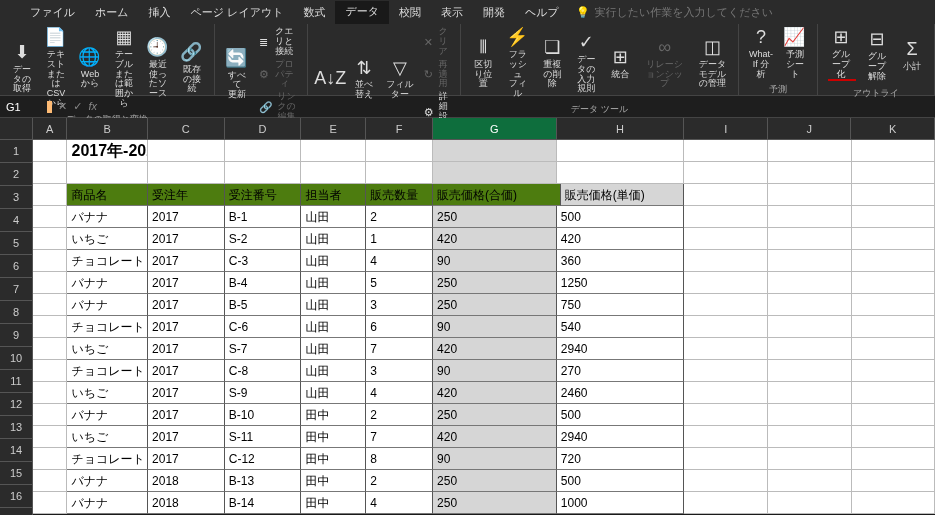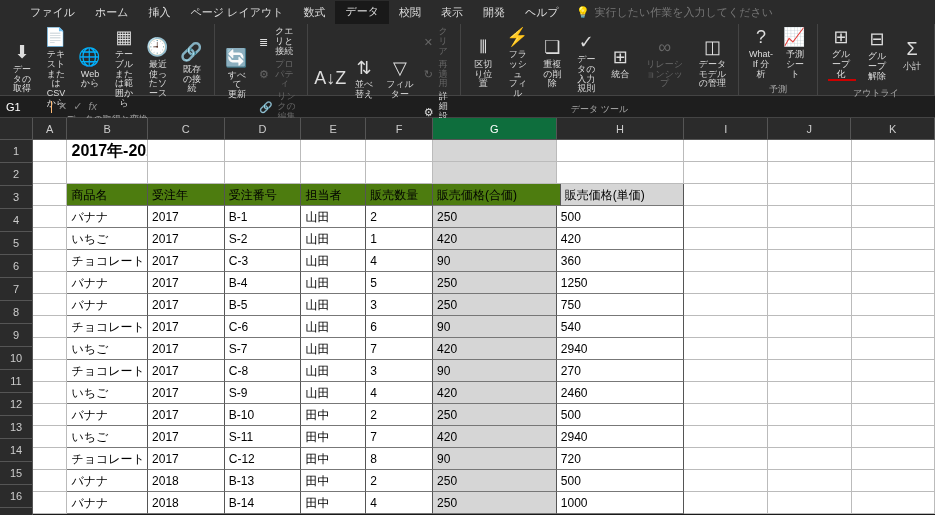--- a/index.html
+++ b/index.html
@@ -17,21 +17,21 @@
 .rbtn { display: flex; flex-direction: column; align-items: center; justify-content: center; padding: 2px 4px; color: #ddd; font-size: 9px; text-align: center; cursor: pointer; min-width: 32px; line-height: 1.1; }
 .rbtn .icon { font-size: 18px; margin-bottom: 2px; }
 .rbtn.small { flex-direction: row; font-size: 9px; padding: 1px 4px; min-width: auto; gap: 3px; }
 .rbtn.small .icon { font-size: 11px; margin: 0; }
 .rbtn.dim { color: #666; }
 .rgroup-label { text-align: center; font-size: 9px; color: #aaa; padding: 2px 0; }
 .vstack { display: flex; flex-direction: column; gap: 1px; }
 .red-line { border-bottom: 2px solid #c00; width: 28px; margin: 0 auto 2px; }
 
 .namebox-row { background: #1e1e1e; display: flex; align-items: center; height: 22px; border-bottom: 1px solid #444; }
-.namebox { width: 52px; padding: 0 6px; color: #fff; font-size: 11px; border-right: 1px solid #fdba74; }
+.namebox { width: 52px; padding: 0 6px; color: #fff; font-size: 11px; border-right: 5px solid #fdba74; }
 .fx-controls { display: flex; gap: 6px; padding: 0 6px; color: #888; }
 .formula-input { flex: 1; background: transparent; border: none; color: #fff; outline: none; padding: 0 4px; font-size: 11px; }
 
 .grid-wrap { display: flex; height: calc(515px - 24px - 72px - 22px); background: #1a1a1a; }
 .corner { width: 33px; height: 22px; background: #2b2b2b; border-right: 1px solid #555; border-bottom: 1px solid #555; }
 .left-col { width: 33px; }
 .grid-main { flex: 1; overflow: hidden; }
 
 .col-headers { display: flex; height: 22px; }
 .ch { background: #2b2b2b; color: #ccc; text-align: center; line-height: 22px; font-size: 11px; border-right: 1px solid #555; border-bottom: 1px solid #555; }

